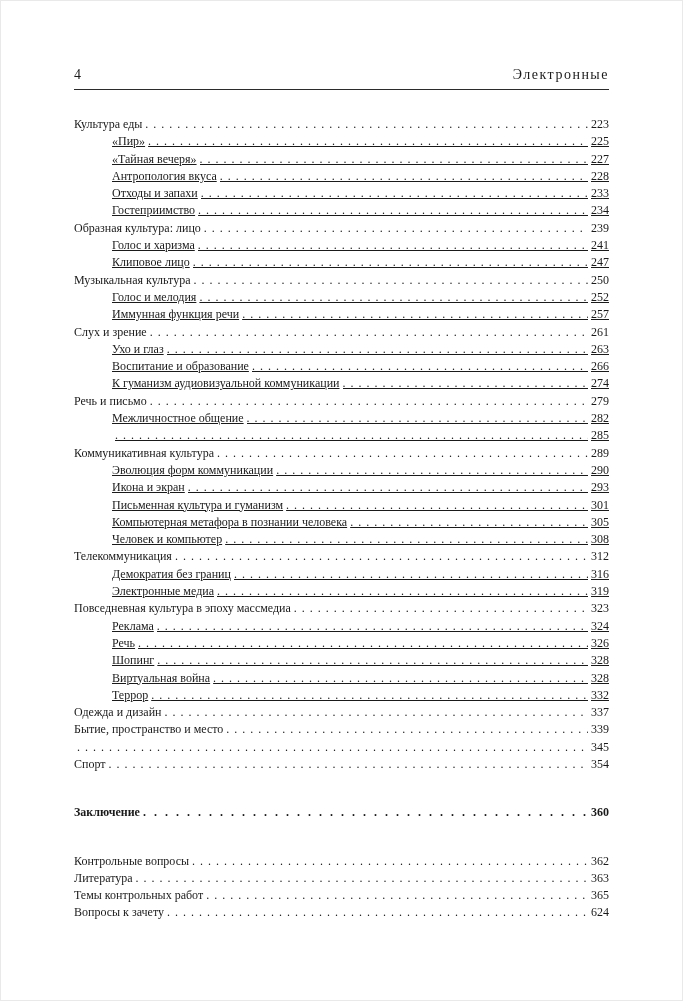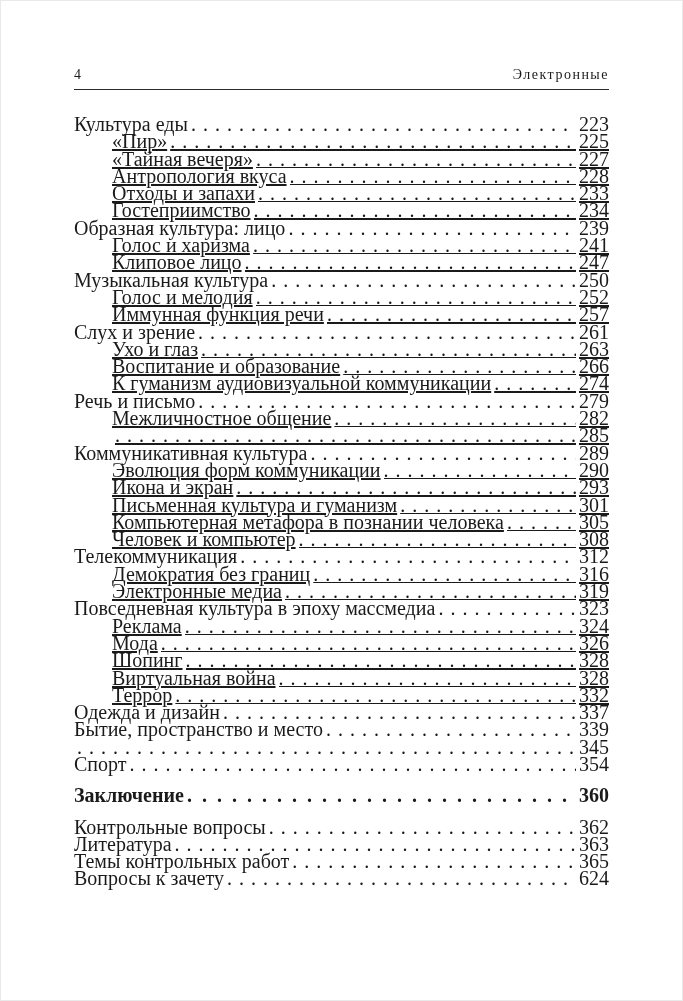--- a/index.html
+++ b/index.html
@@ -31,31 +31,31 @@
     border-bottom: 1.2px solid #2b2b2b;
   }
   .running-head .folio {
     font-size: 14px;
   }
   .running-head .head-title {
     letter-spacing: 1.5px;
   }
   .toc {
     margin-top: 26px;
-    font-size: 20px;
+    font-size: 12px;
     text-align: center;
   }
   .toc-row {
     display: flex;
     align-items: baseline;
     line-height: 17.3px;
     white-space: nowrap;
   }
   .toc-row.level-1 { padding-left: 38px; text-decoration: underline; }
-  .toc-row.section-break { margin-top: 14px; }
+  .toc-row.section-break { margin-top: 31px; }
   .toc-row.bold { font-weight: bold; }
   .toc-label {
     flex: 0 0 auto;
     white-space: nowrap;
   }
   .toc-dots {
     flex: 1 1 auto;
     overflow: hidden;
     white-space: nowrap;
     margin: 0 3px;
@@ -222,21 +222,21 @@
         <span class="toc-label">Повседневная культура в эпоху массмедиа</span>
         <span class="toc-dots">. . . . . . . . . . . . . . . . . . . . . . . . . . . . . . . . . . . . . . . . . . . . . . . . . . . . . . . . . . . . . . . . . . . . . . . . . . . . . . . . . . . . . . . . . . . . . . . . . . . . . . . . . . . . . . . . . . . . . . . . . . . . . . . . . . . . . . . . . . . . . . . . . . . . . . . . . . . . . . . . . . . . . . . . . . . . . . . . . . . . . . . . . . . . . . . . . . . . . . . . </span>
         <span class="toc-page">323</span>
       </div>
       <div class="toc-row level-1">
         <span class="toc-label">Реклама</span>
         <span class="toc-dots">. . . . . . . . . . . . . . . . . . . . . . . . . . . . . . . . . . . . . . . . . . . . . . . . . . . . . . . . . . . . . . . . . . . . . . . . . . . . . . . . . . . . . . . . . . . . . . . . . . . . . . . . . . . . . . . . . . . . . . . . . . . . . . . . . . . . . . . . . . . . . . . . . . . . . . . . . . . . . . . . . . . . . . . . . . . . . . . . . . . . . . . . . . . . . . . . . . . . . . . . </span>
         <span class="toc-page">324</span>
       </div>
       <div class="toc-row level-1">
-        <span class="toc-label">Мода</span>
+        <span class="toc-label">Речь</span>
         <span class="toc-dots">. . . . . . . . . . . . . . . . . . . . . . . . . . . . . . . . . . . . . . . . . . . . . . . . . . . . . . . . . . . . . . . . . . . . . . . . . . . . . . . . . . . . . . . . . . . . . . . . . . . . . . . . . . . . . . . . . . . . . . . . . . . . . . . . . . . . . . . . . . . . . . . . . . . . . . . . . . . . . . . . . . . . . . . . . . . . . . . . . . . . . . . . . . . . . . . . . . . . . . . . </span>
         <span class="toc-page">326</span>
       </div>
       <div class="toc-row level-1">
         <span class="toc-label">Шопинг</span>
         <span class="toc-dots">. . . . . . . . . . . . . . . . . . . . . . . . . . . . . . . . . . . . . . . . . . . . . . . . . . . . . . . . . . . . . . . . . . . . . . . . . . . . . . . . . . . . . . . . . . . . . . . . . . . . . . . . . . . . . . . . . . . . . . . . . . . . . . . . . . . . . . . . . . . . . . . . . . . . . . . . . . . . . . . . . . . . . . . . . . . . . . . . . . . . . . . . . . . . . . . . . . . . . . . . </span>
         <span class="toc-page">328</span>
       </div>
       <div class="toc-row level-1">
         <span class="toc-label">Виртуальная война</span>

